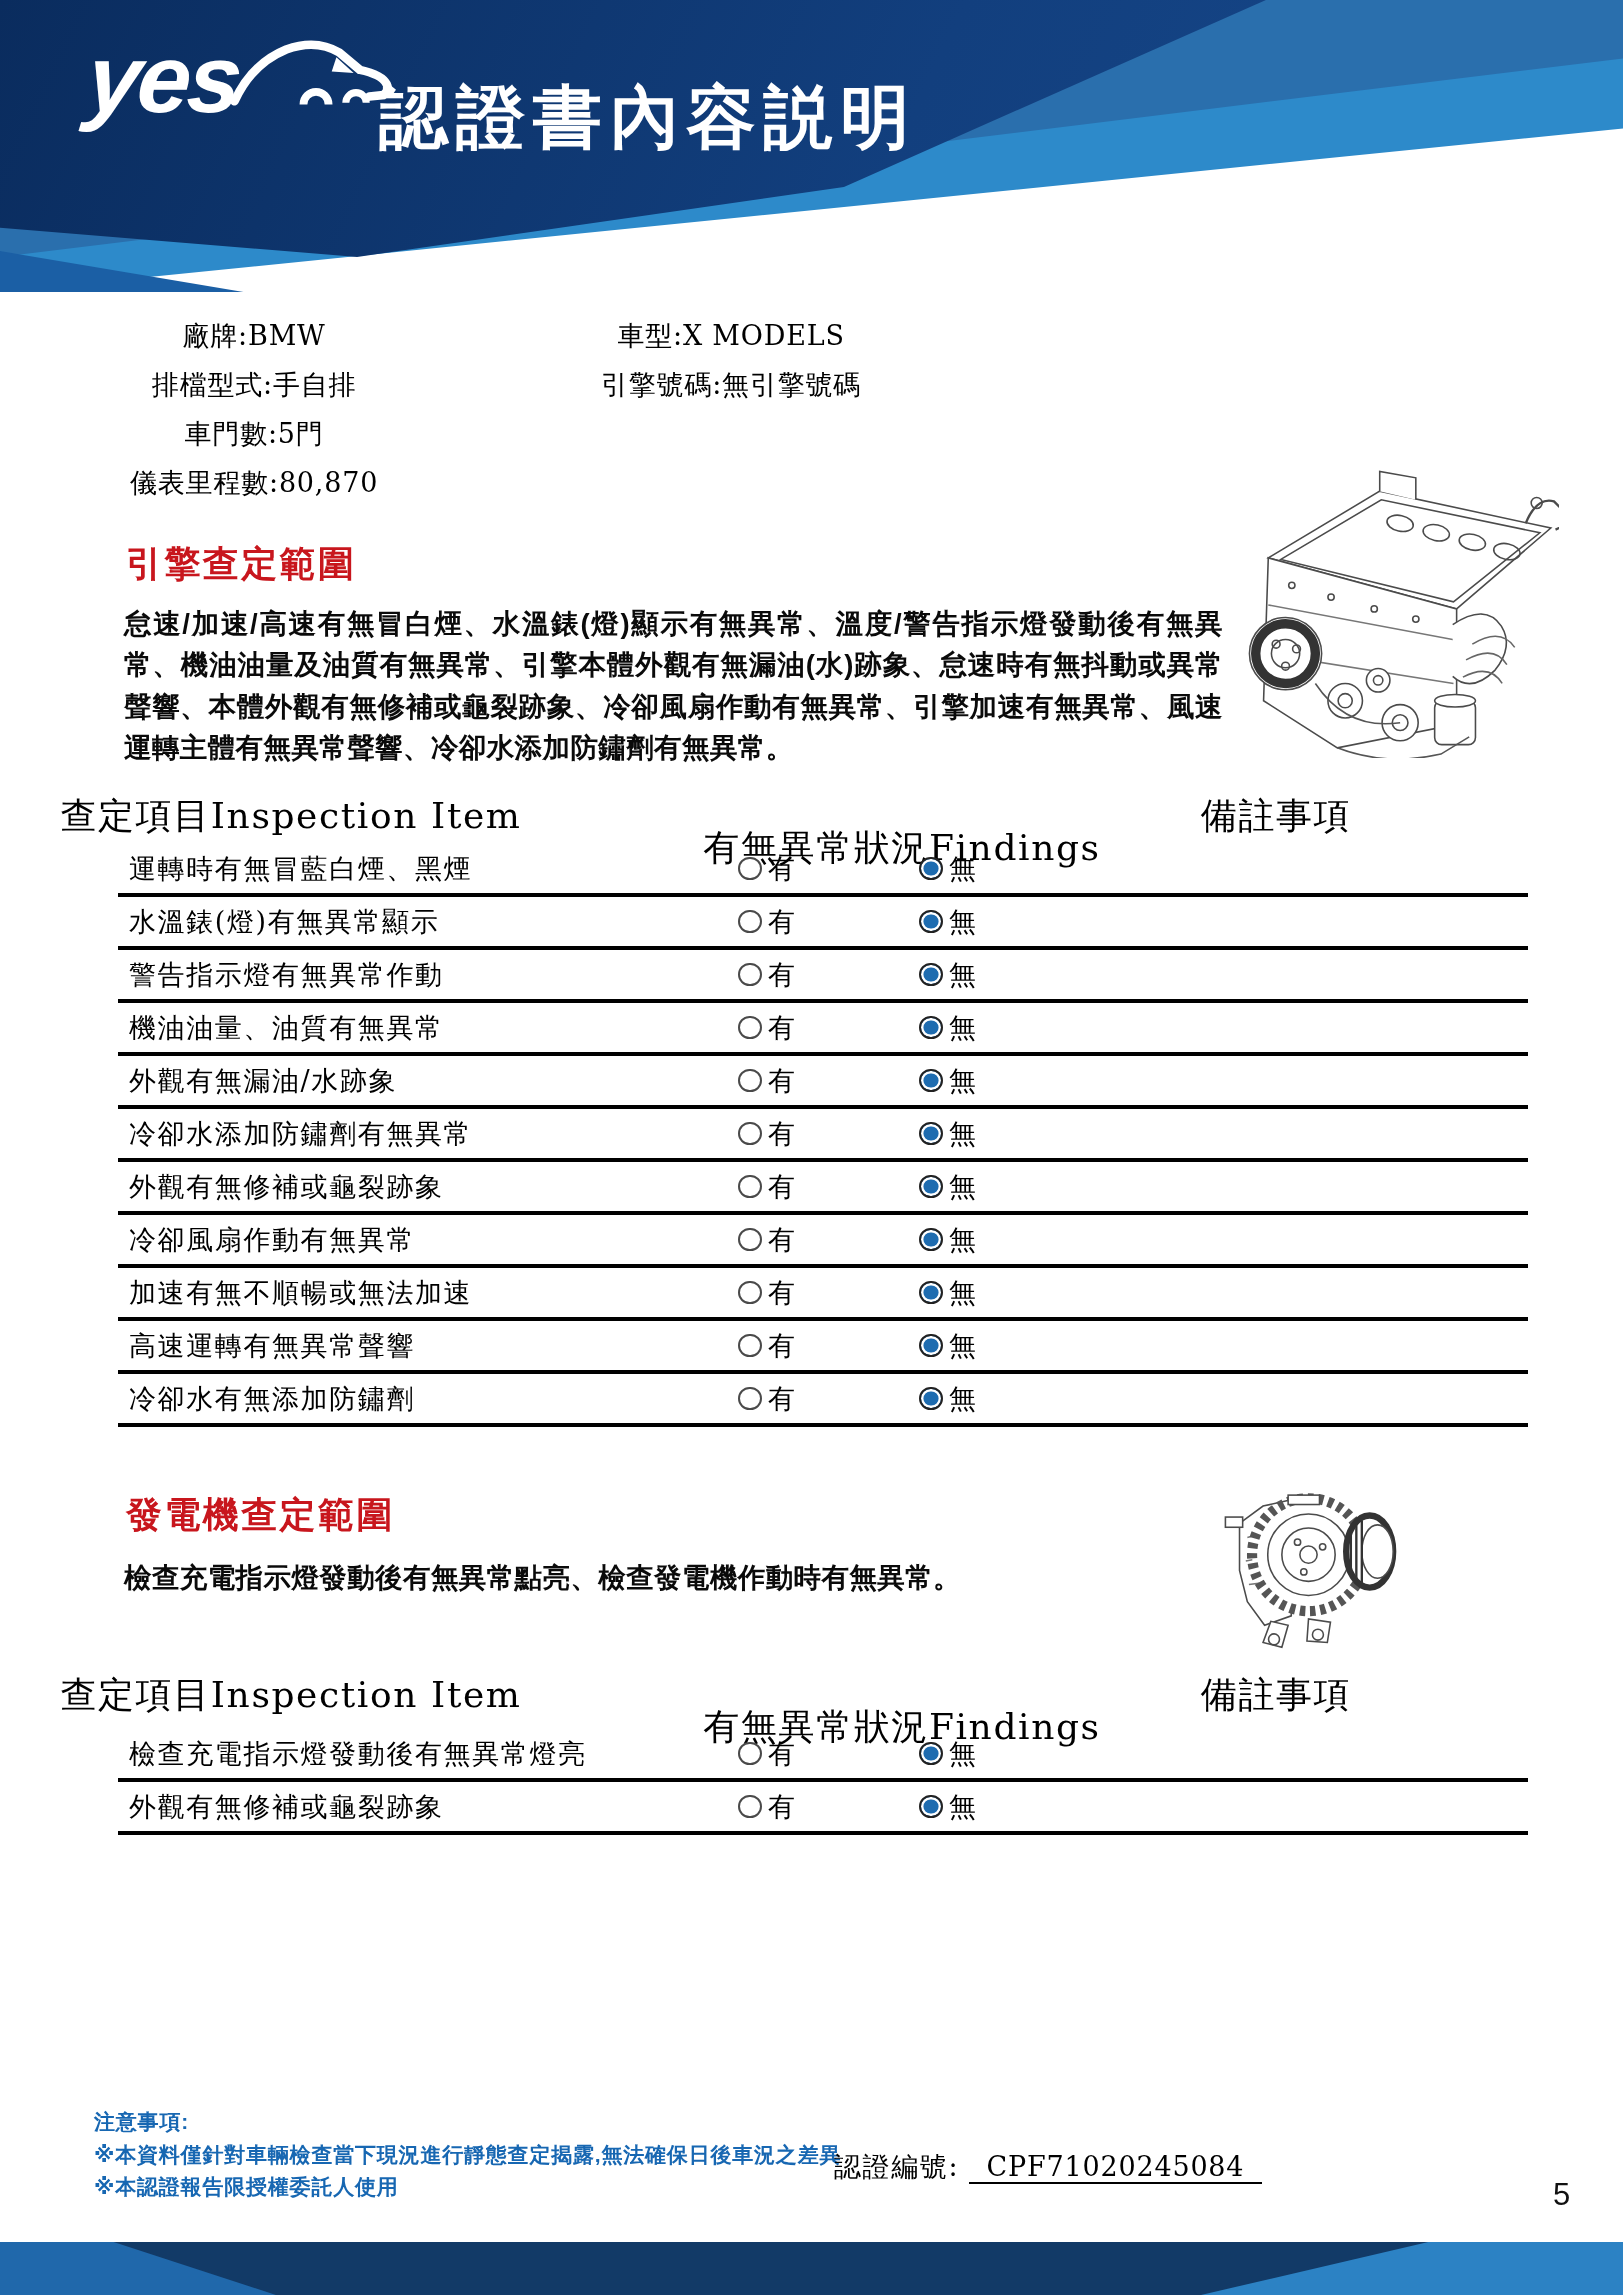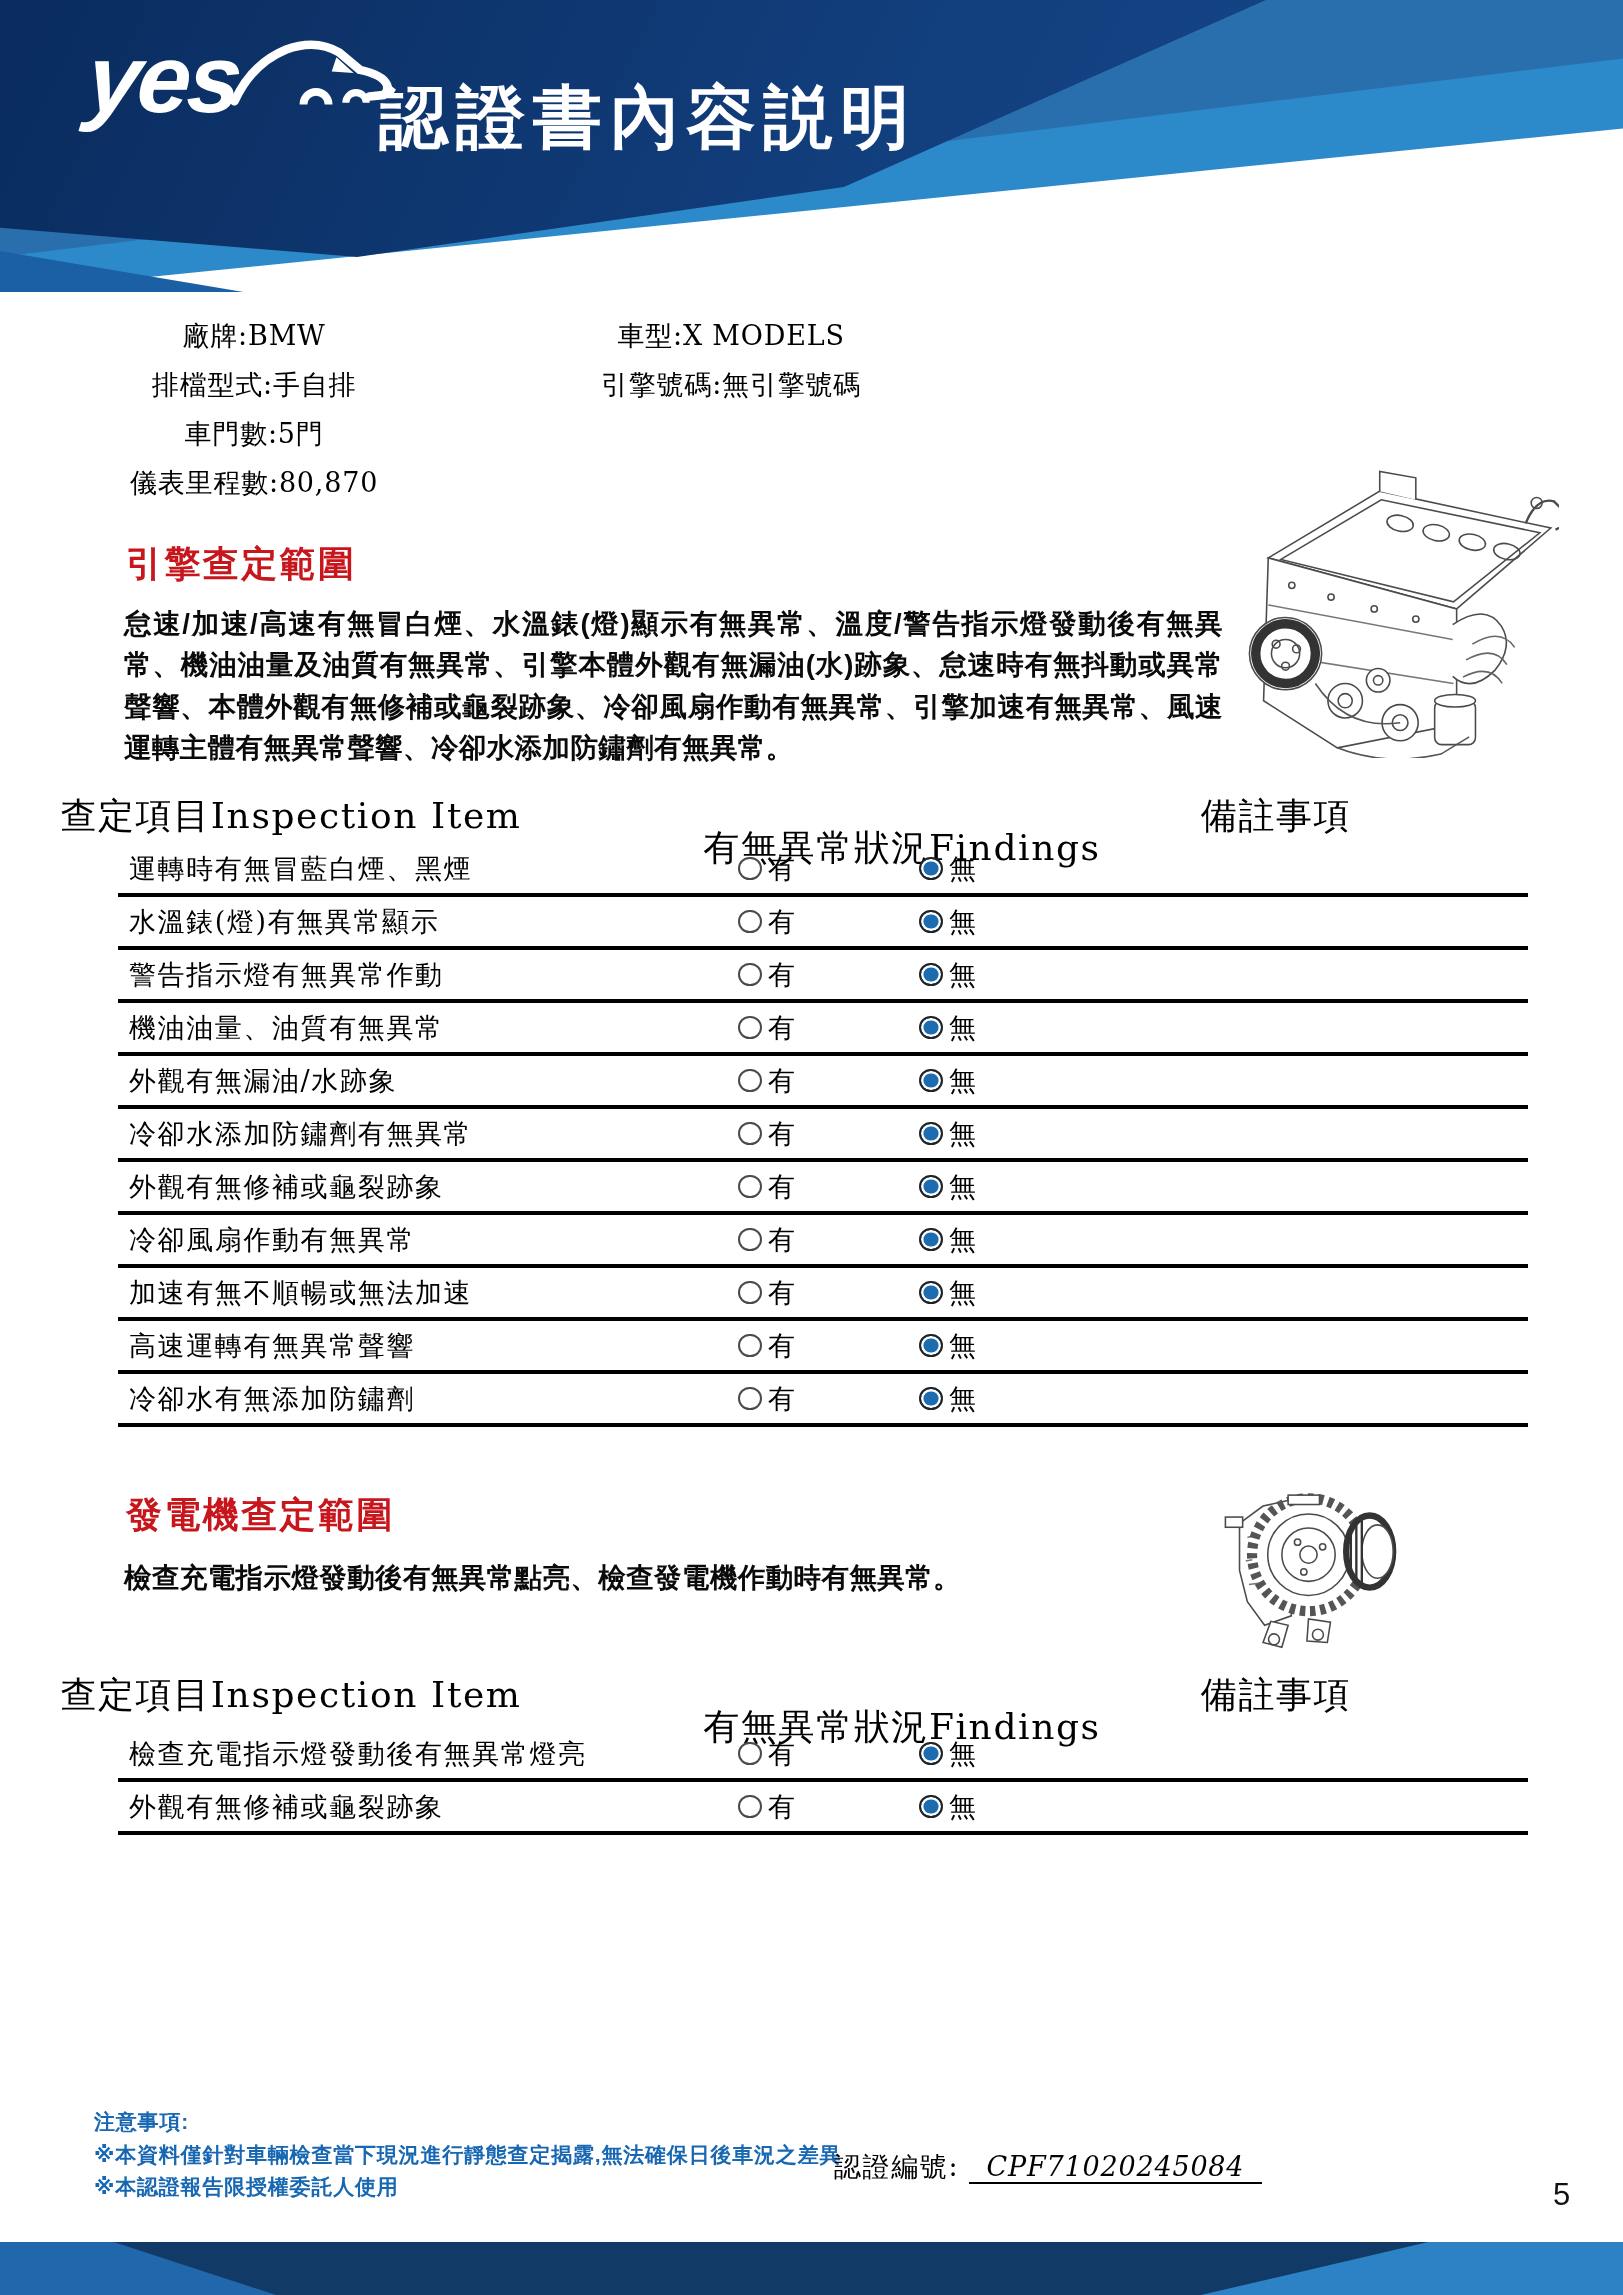--- a/index.html
+++ b/index.html
@@ -50,21 +50,21 @@
   .radio.checked{background:#1e6cb0;border:2.4px solid #222;box-shadow:inset 0 0 0 2.4px #ffffff;}
   .opt .olabel{font-family:"DejaVu Serif","Liberation Serif",serif;font-size:27px;letter-spacing:0.8px;}
   
   .engine-art{position:absolute;left:1213px;top:448px;}
   .gen-art{position:absolute;left:1216px;top:1476px;}
   
   .notes{position:absolute;left:94px;top:2106px;color:#1767b2;font-weight:bold;
          font-size:21px;line-height:1.55;letter-spacing:0.8px;}
   .cert{position:absolute;left:834px;top:2149px;
         font-family:"DejaVu Serif","Liberation Serif",serif;font-size:27px;letter-spacing:1.6px;}
-  .cert .num{border-bottom:2.4px solid #000;padding:0 17.3px;letter-spacing:0.8px;font-style:italic;}
+  .cert .num{border-bottom:2.4px solid #000;padding:0 17.3px;letter-spacing:0.8px;}
   .pagenum{position:absolute;left:1553px;top:2177px;font-size:31px;color:#111;}
   .strip{position:absolute;left:0;top:2242px;width:1623px;height:53px;background:#123a67;}
   .strip .layer{position:absolute;inset:0;}
   .s-left{background:#2068ab;clip-path:polygon(0 0,7% 0,17% 100%,0 100%);}
   .s-right{background:#2c82c4;clip-path:polygon(88% 0,100% 0,100% 100%,74% 100%);}
   svg{display:block;}
 </style>
 </head>
 <body>
 

